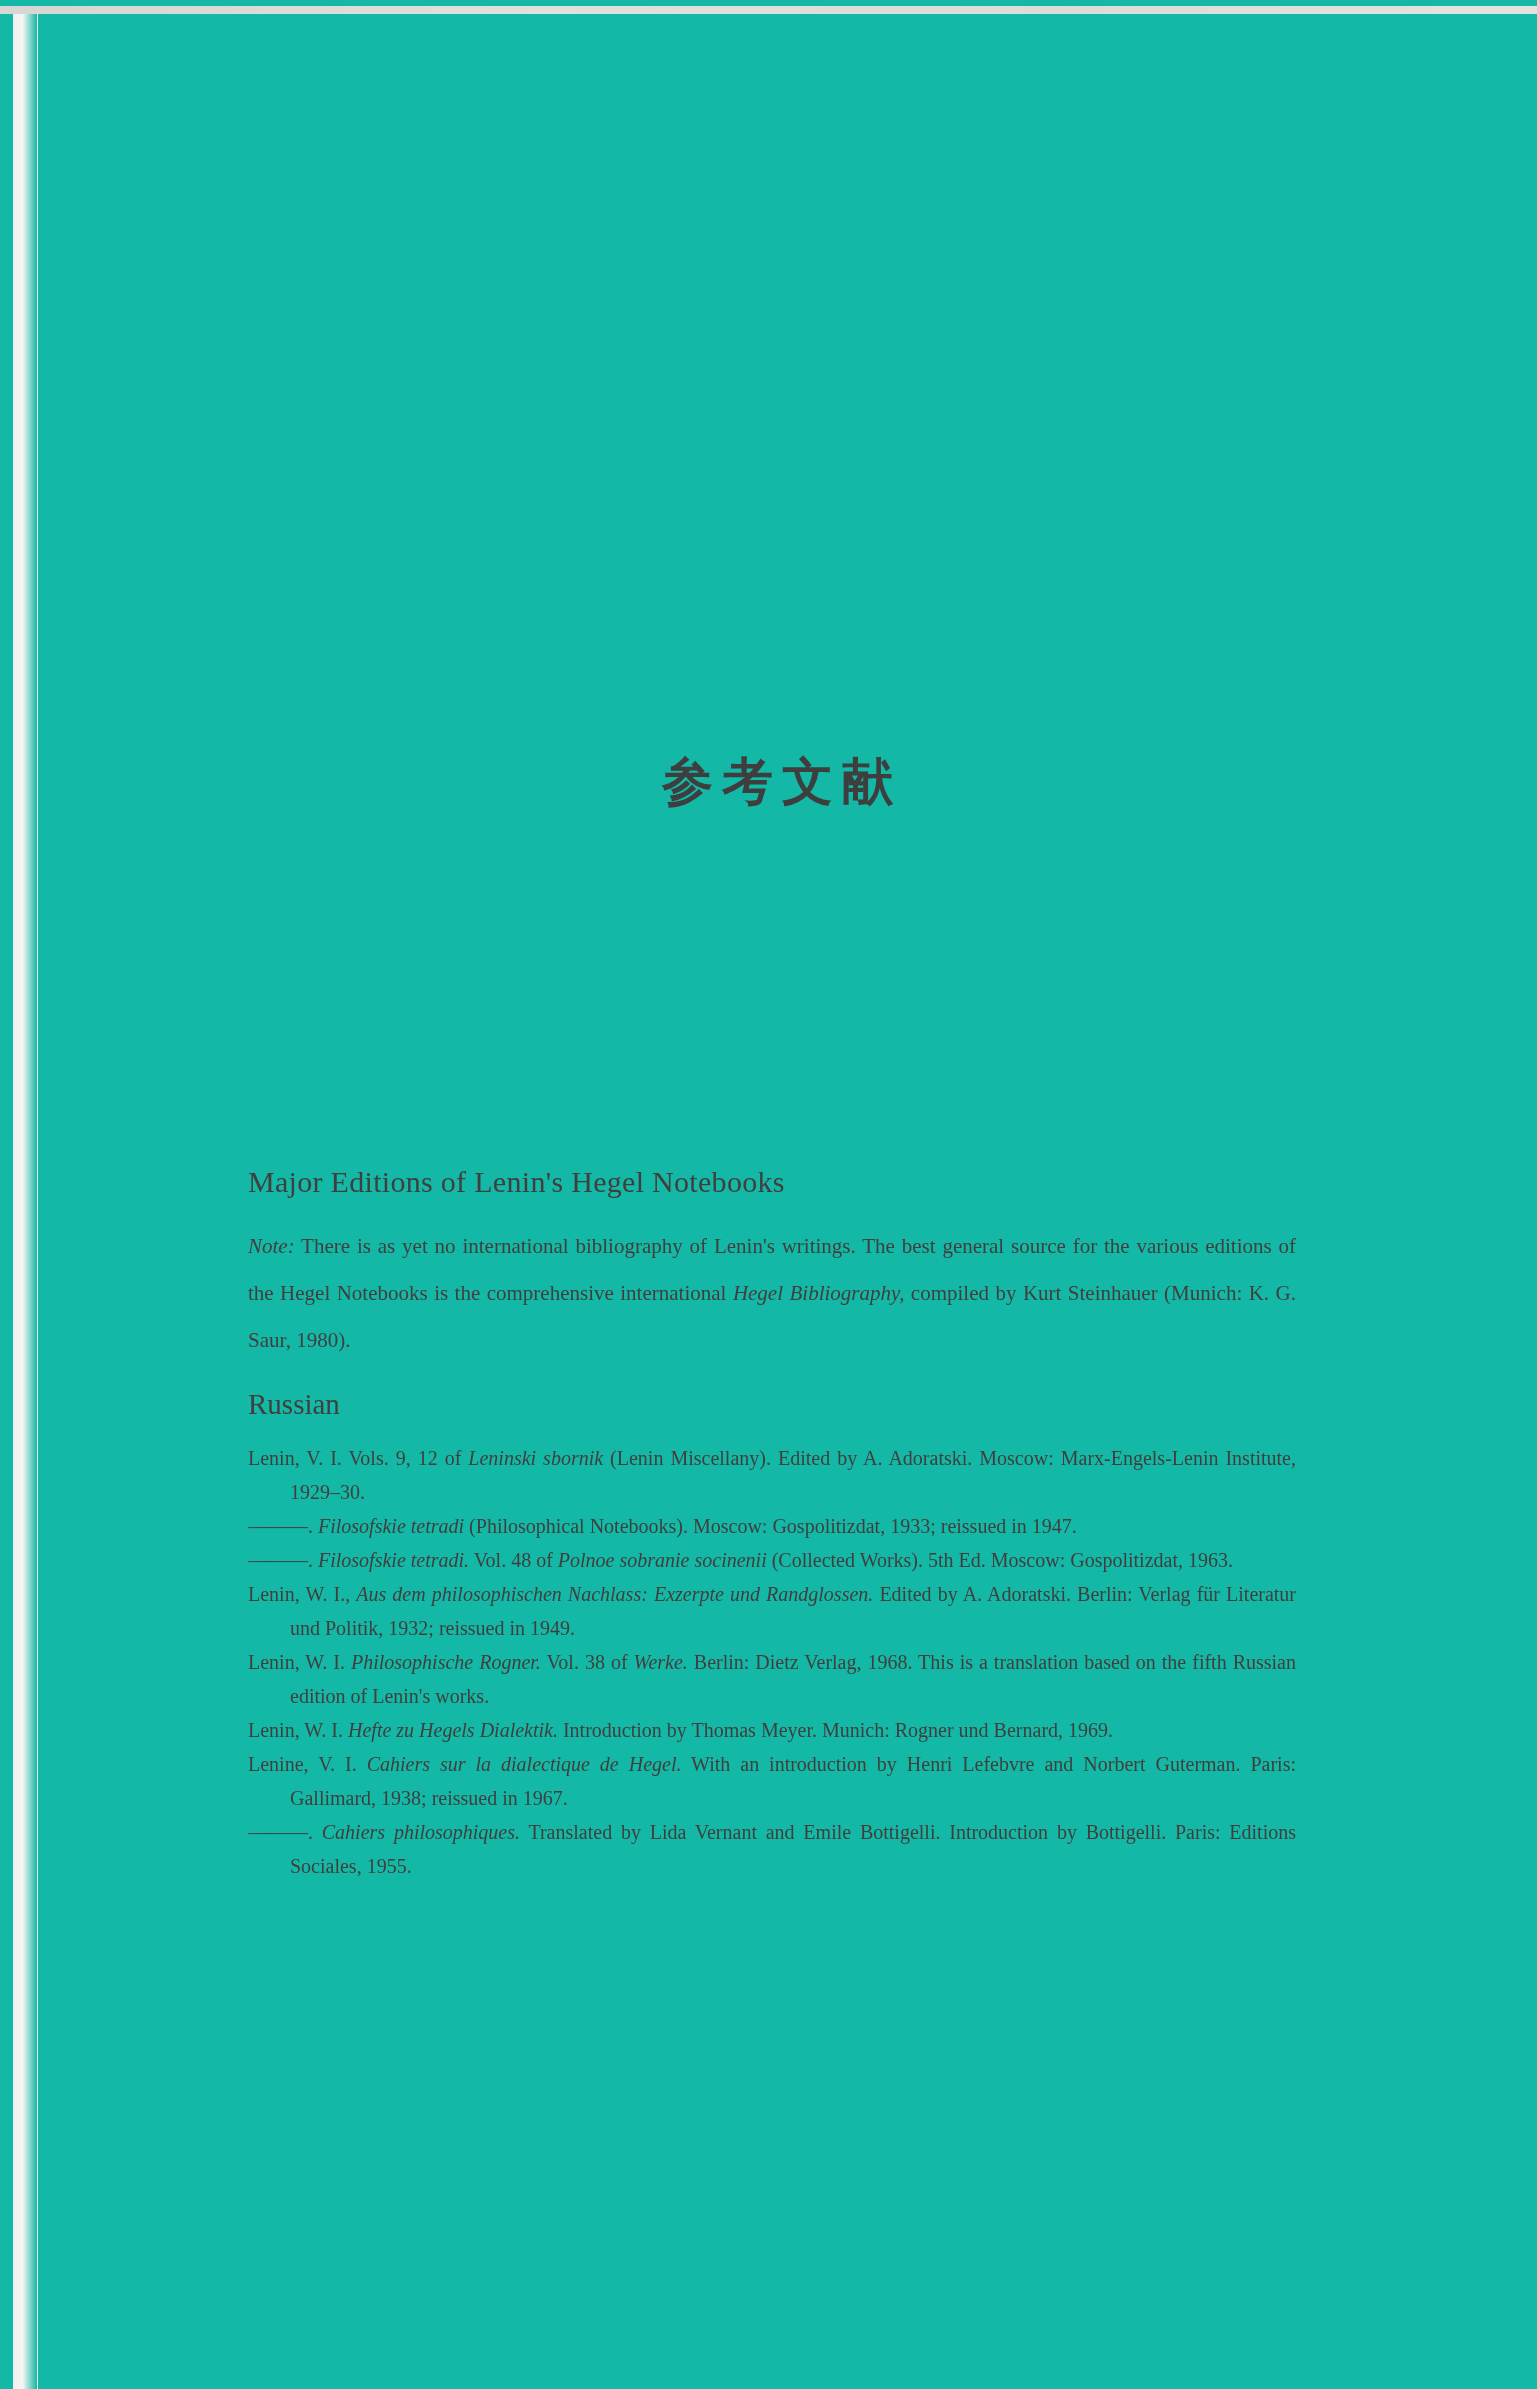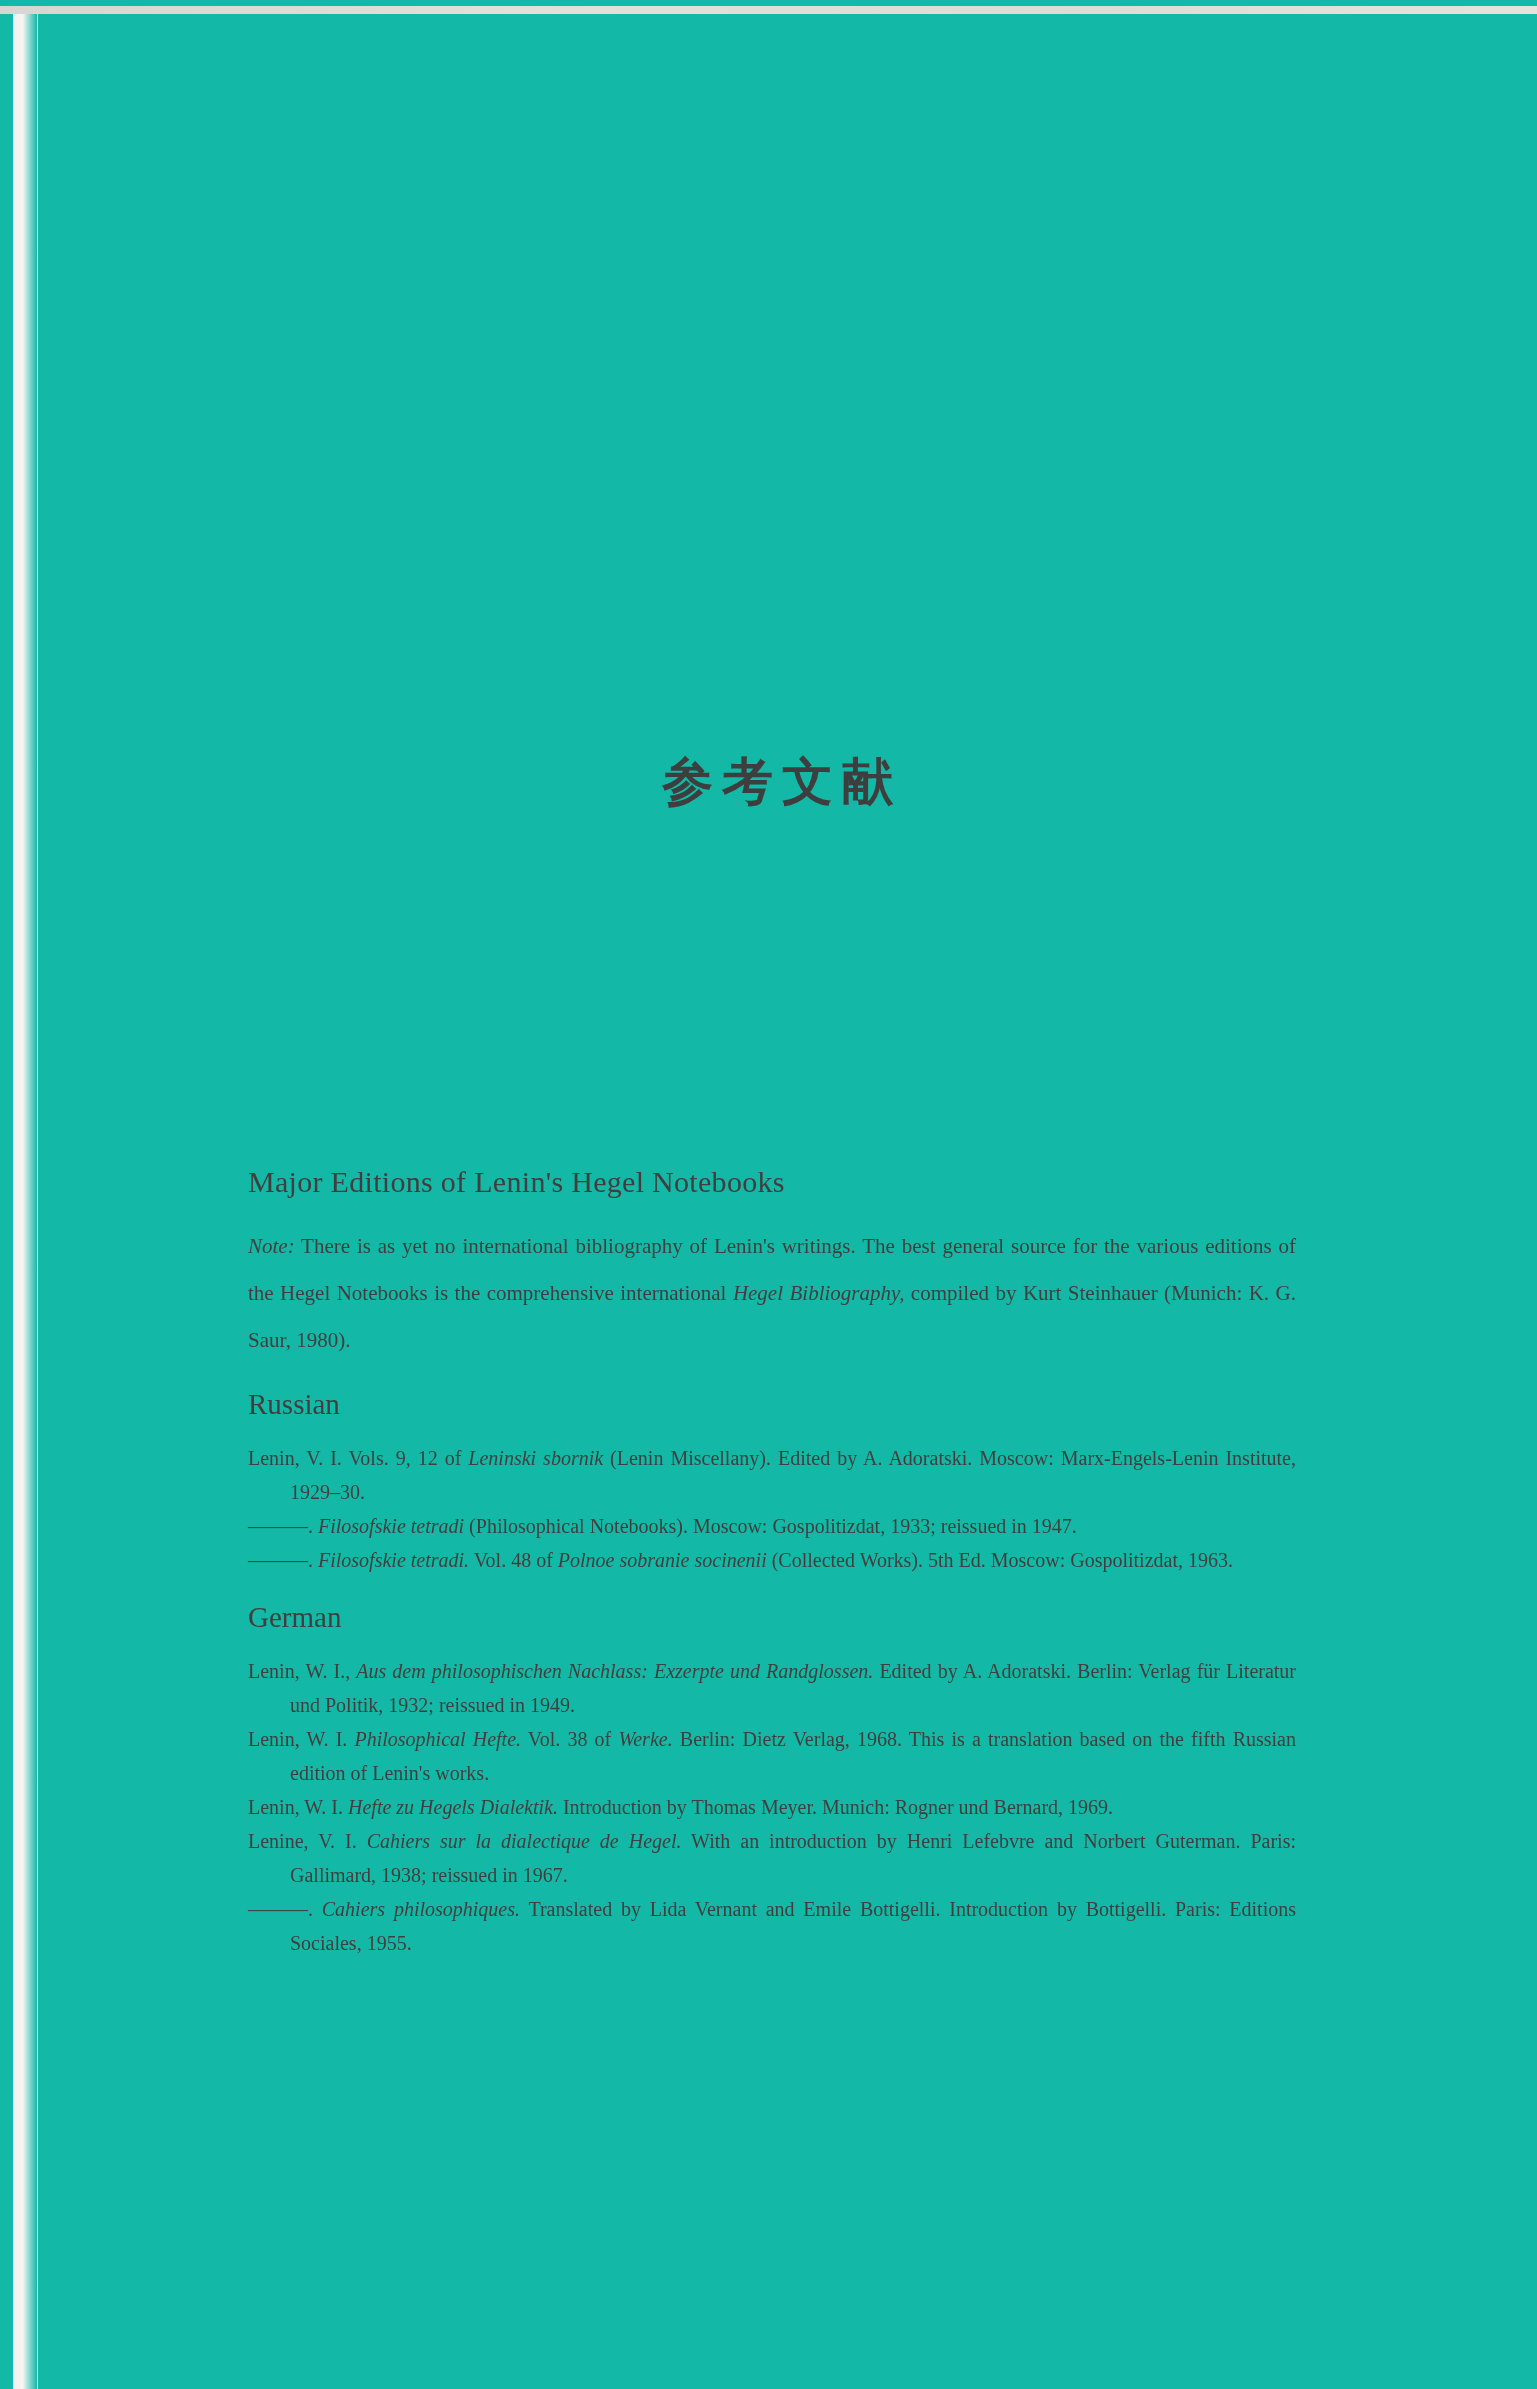--- a/index.html
+++ b/index.html
@@ -100,25 +100,24 @@
     <div class="entries">
   <p class="entry"><span class="seg-r">Lenin, V. I. Vols. 9, 12 of </span><span class="seg-i">Leninski sbornik</span><span class="seg-r"> (Lenin Miscellany). Edited by A. Adoratski. Moscow: Marx-Engels-Lenin Institute, 1929–30.</span></p>
 
   <p class="entry"><span class="seg-r">———. </span><span class="seg-i">Filosofskie tetradi</span><span class="seg-r"> (Philosophical Notebooks). Moscow: Gospolitizdat, 1933; reissued in 1947.</span></p>
 
   <p class="entry"><span class="seg-r">———. </span><span class="seg-i">Filosofskie tetradi.</span><span class="seg-r"> Vol. 48 of </span><span class="seg-i">Polnoe sobranie socinenii</span><span class="seg-r"> (Collected Works). 5th Ed. Moscow: Gospolitizdat, 1963.</span></p>
 </div>
   </section>
 
   <section>
-    <h3 class="lang-heading">German</h3>
     <div class="entries">
   <p class="entry"><span class="seg-r">Lenin, W. I., </span><span class="seg-i">Aus dem philosophischen Nachlass: Exzerpte und Randglossen.</span><span class="seg-r"> Edited by A. Adoratski. Berlin: Verlag für Literatur und Politik, 1932; reissued in 1949.</span></p>
 
-  <p class="entry"><span class="seg-r">Lenin, W. I. </span><span class="seg-i">Philosophical Hefte.</span><span class="seg-r"> Vol. 38 of </span><span class="seg-i">Werke.</span><span class="seg-r"> Berlin: Dietz Verlag, 1968. This is a translation based on the fifth Russian edition of Lenin's works.</span></p>
+  <p class="entry"><span class="seg-r">Lenin, W. I. </span><span class="seg-i">Philosophische Rogner.</span><span class="seg-r"> Vol. 38 of </span><span class="seg-i">Werke.</span><span class="seg-r"> Berlin: Dietz Verlag, 1968. This is a translation based on the fifth Russian edition of Lenin's works.</span></p>
 
   <p class="entry"><span class="seg-r">Lenin, W. I. </span><span class="seg-i">Hefte zu Hegels Dialektik.</span><span class="seg-r"> Introduction by Thomas Meyer. Munich: Rogner und Bernard, 1969.</span></p>
 </div>
   </section>
 
   <section>
     <div class="entries">
   <p class="entry"><span class="seg-r">Lenine, V. I. </span><span class="seg-i">Cahiers sur la dialectique de Hegel.</span><span class="seg-r"> With an introduction by Henri Lefebvre and Norbert Guterman. Paris: Gallimard, 1938; reissued in 1967.</span></p>
 
   <p class="entry"><span class="seg-r">———. </span><span class="seg-i">Cahiers philosophiques.</span><span class="seg-r"> Translated by Lida Vernant and Emile Bottigelli. Introduction by Bottigelli. Paris: Editions Sociales, 1955.</span></p>

